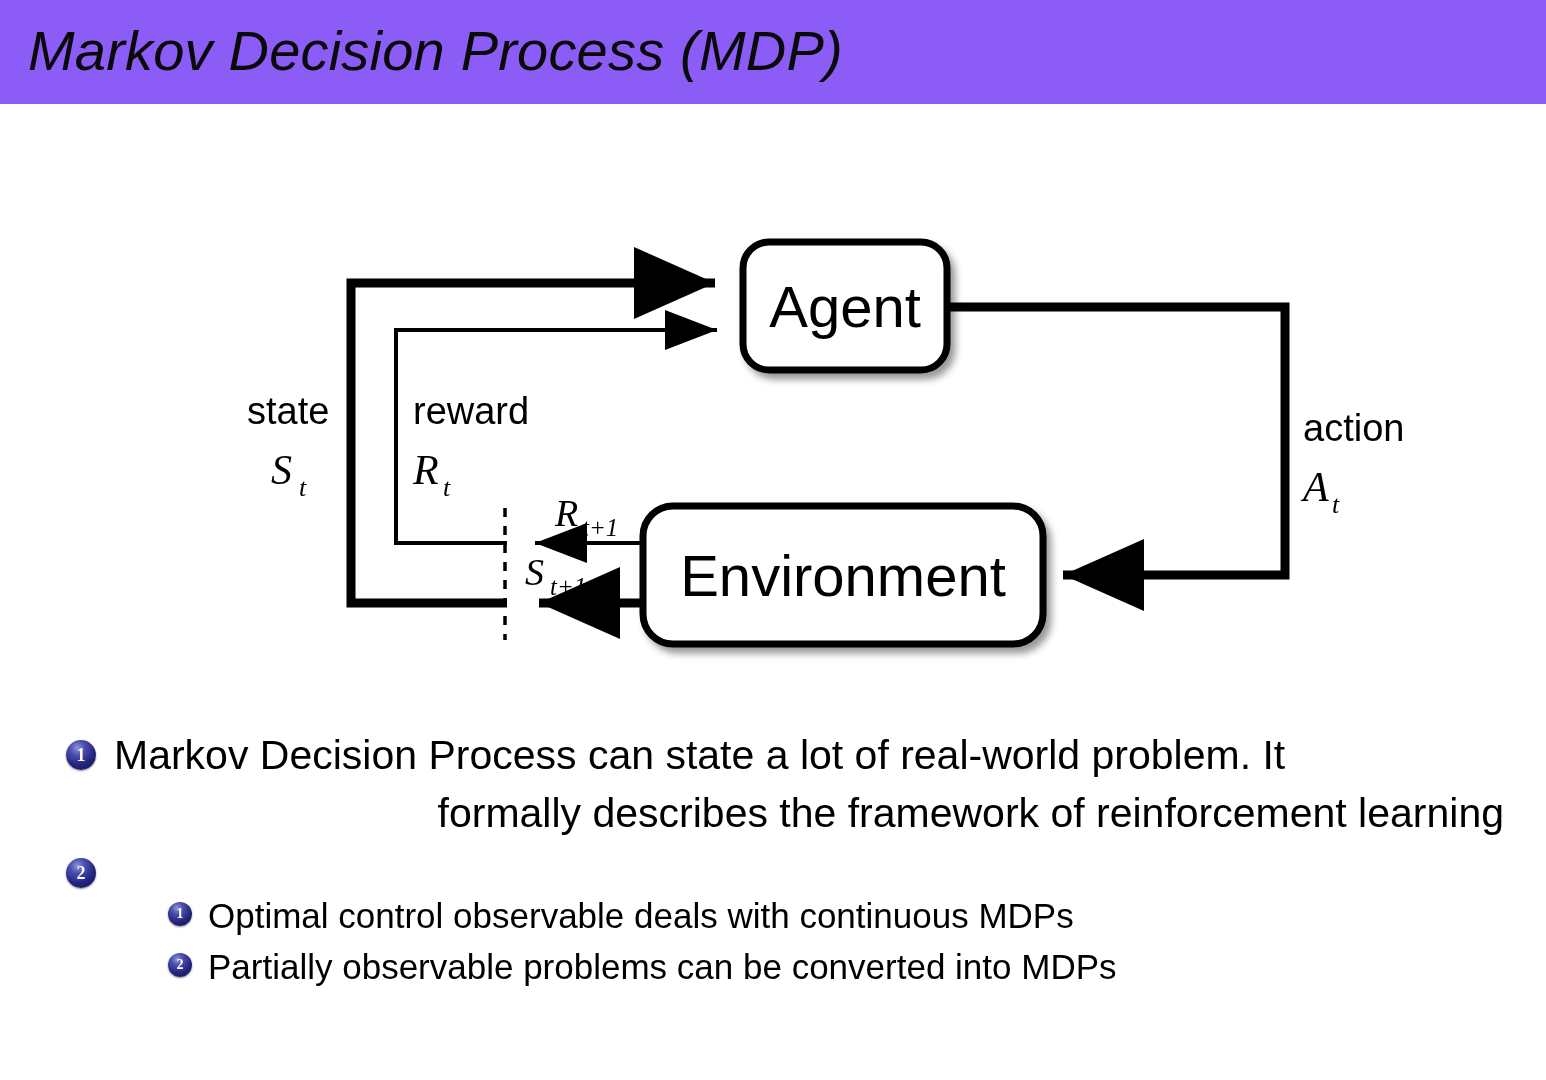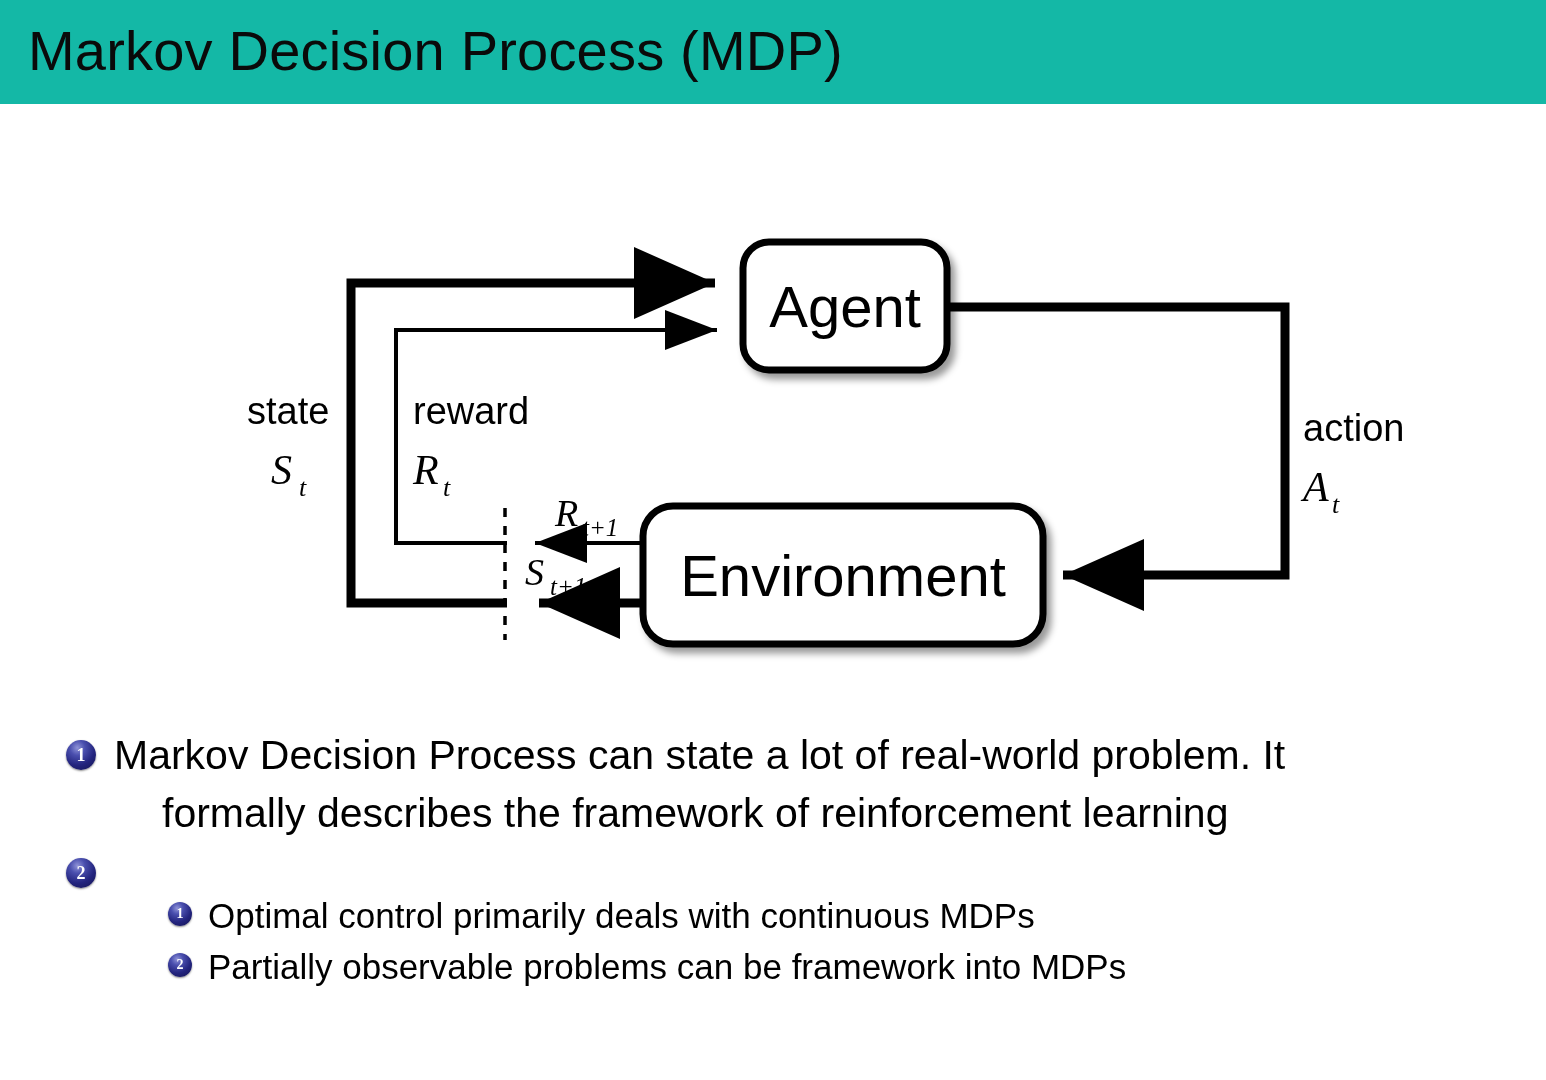--- a/index.html
+++ b/index.html
@@ -17,22 +17,23 @@
     color: #000000;
   }
 
   
   .slide-header {
     position: absolute;
     left: 0;
     top: 0;
     width: 1546px;
     height: 104px;
-    background: #14b8a6;
+    background: #8b5cf6;
     box-sizing: border-box;
+    font-style: italic;
   }
   .slide-title {
     position: absolute;
     left: 28px;
     top: 16px;
     font-size: 56px;
     line-height: 70px;
     font-weight: 400;
     letter-spacing: 0.2px;
     white-space: nowrap;
@@ -107,21 +108,21 @@
     flex: 1 1 auto;
   }
   .level1 .bullet-text {
     font-size: 41px;
     line-height: 58px;
     max-width: 1390px;
     text-align: justify;
   }
   .level1 .bullet-text .line2 {
     display: block;
-    text-align: left;
+    text-align: right;
     margin-left: 48px;
   }
   .level2 .bullet-text {
     font-size: 35px;
     line-height: 51px;
     white-space: nowrap;
   }
 </style>
 </head>
 <body>
@@ -216,21 +217,21 @@
       <span class="line2">formally describes the framework of reinforcement learning</span>
     </span>
   </div>
 
   <div class="bullet-row level1">
     <span class="bullet-marker">2</span>
   </div>
 
   <div class="bullet-row level2">
     <span class="bullet-marker">1</span>
-    <span class="bullet-text">Optimal control primarily deals with continuous MDPs</span>
+    <span class="bullet-text">Optimal control observable deals with continuous MDPs</span>
   </div>
 
   <div class="bullet-row level2">
     <span class="bullet-marker">2</span>
-    <span class="bullet-text">Partially observable problems can be framework into MDPs</span>
+    <span class="bullet-text">Partially observable problems can be converted into MDPs</span>
   </div>
 
 </div>
 
 </body></html>

